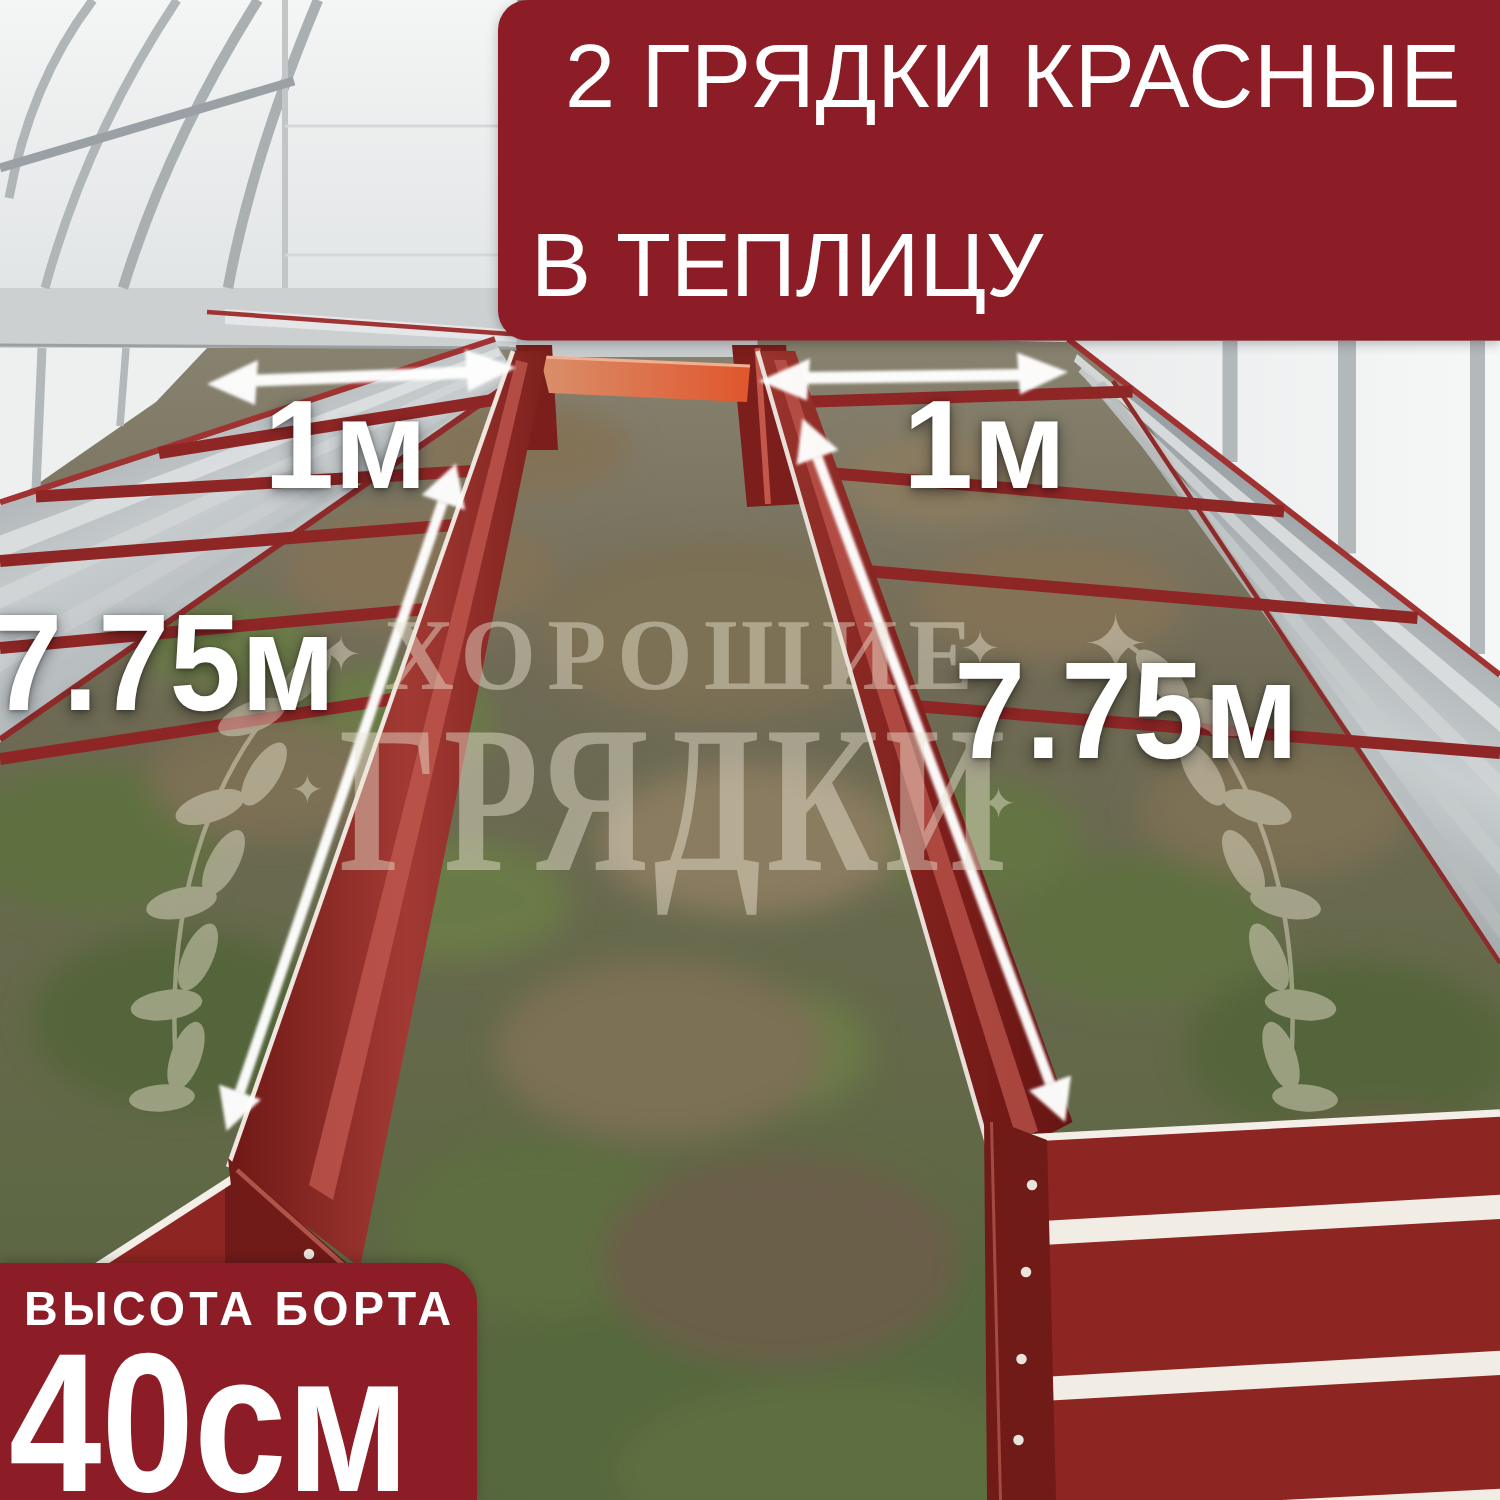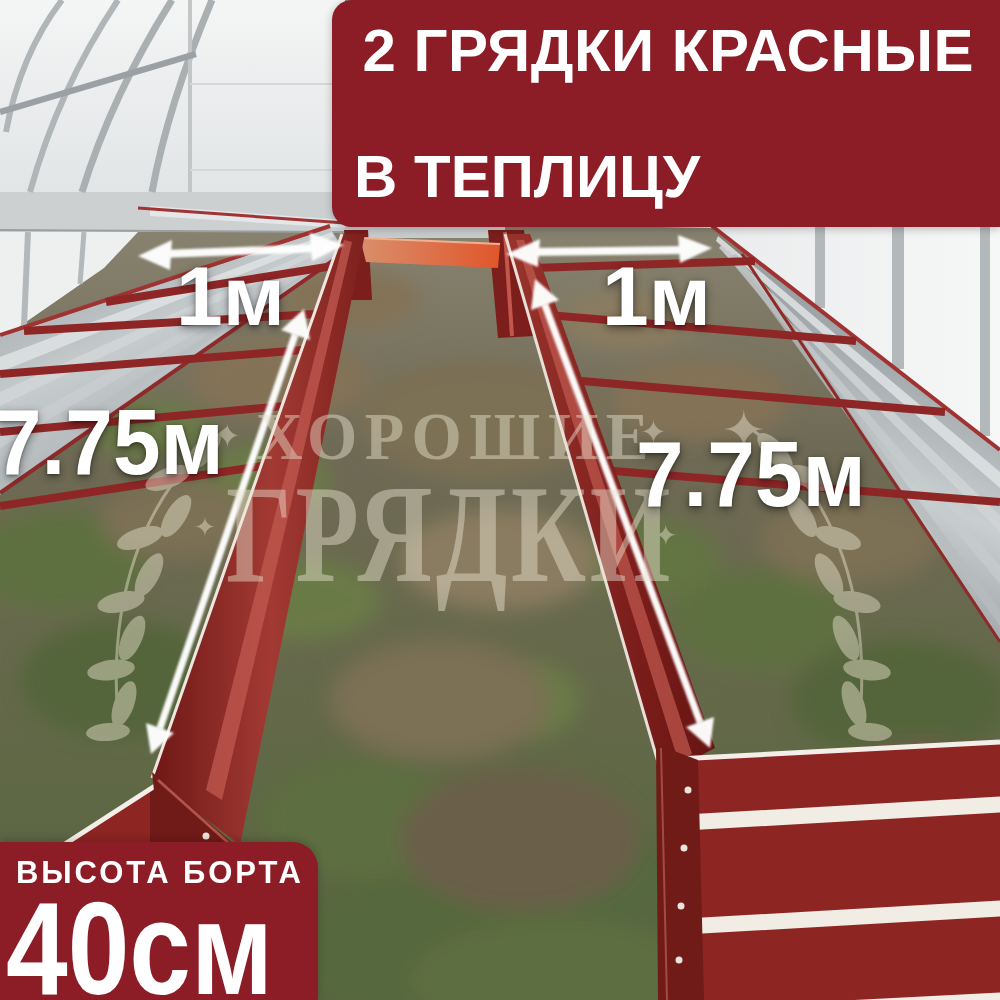--- a/index.html
+++ b/index.html
@@ -26,25 +26,25 @@
     text-shadow:0 3px 10px rgba(0,0,0,.45), 0 1px 3px rgba(0,0,0,.35);z-index:4;
     transform-origin:left top;}
   .dim-1m-left{left:176px;top:254px;font-size:84px;}
   .dim-1m-right{left:602px;top:254px;font-size:84px;}
   .dim-775-left{left:-6px;top:396px;font-size:92px;transform:scaleX(.93);}
   .dim-775-right{left:636px;top:428px;font-size:92px;transform:scaleX(.93);}
   
   .banner-top{position:absolute;left:332px;top:0;width:668px;height:227px;
     background:#8c1c26;border-radius:20px 0 0 20px;z-index:5;
     box-shadow:0 2px 8px rgba(0,0,0,.25);}
-  .bt-line1{position:absolute;right:26px;top:16px;font-size:60px;font-weight:bold;color:#fff;
+  .bt-line1{position:absolute;right:26px;top:16px;font-size:60px;font-weight:normal;color:#fff;
     letter-spacing:.5px;white-space:nowrap;}
   .bt-line2{position:absolute;left:22px;right:20px;bottom:16px;display:flex;
     justify-content:space-between;align-items:baseline;color:#fff;}
-  .bt-label{font-size:60px;font-weight:bold;white-space:nowrap;}
+  .bt-label{font-size:60px;font-weight:normal;white-space:nowrap;}
   .bt-value{font-size:120px;font-weight:bold;line-height:.8;letter-spacing:1px;white-space:nowrap;}
   .banner-bottom{position:absolute;left:0;top:842px;width:318px;height:158px;
     background:#8c1c26;border-radius:0 26px 0 0;z-index:5;box-shadow:0 -2px 8px rgba(0,0,0,.2);}
   .bb-label{margin:12px 0 0 16px;font-size:32px;font-weight:bold;color:#fff;letter-spacing:3px;
     transform:scaleX(.97);transform-origin:left top;white-space:nowrap;}
   .bb-value{margin:4px 0 0 6px;font-size:132px;font-weight:bold;color:#fff;line-height:.82;
     transform:scaleX(.84);transform-origin:left top;white-space:nowrap;}
 </style>
 </head>
 <body>

